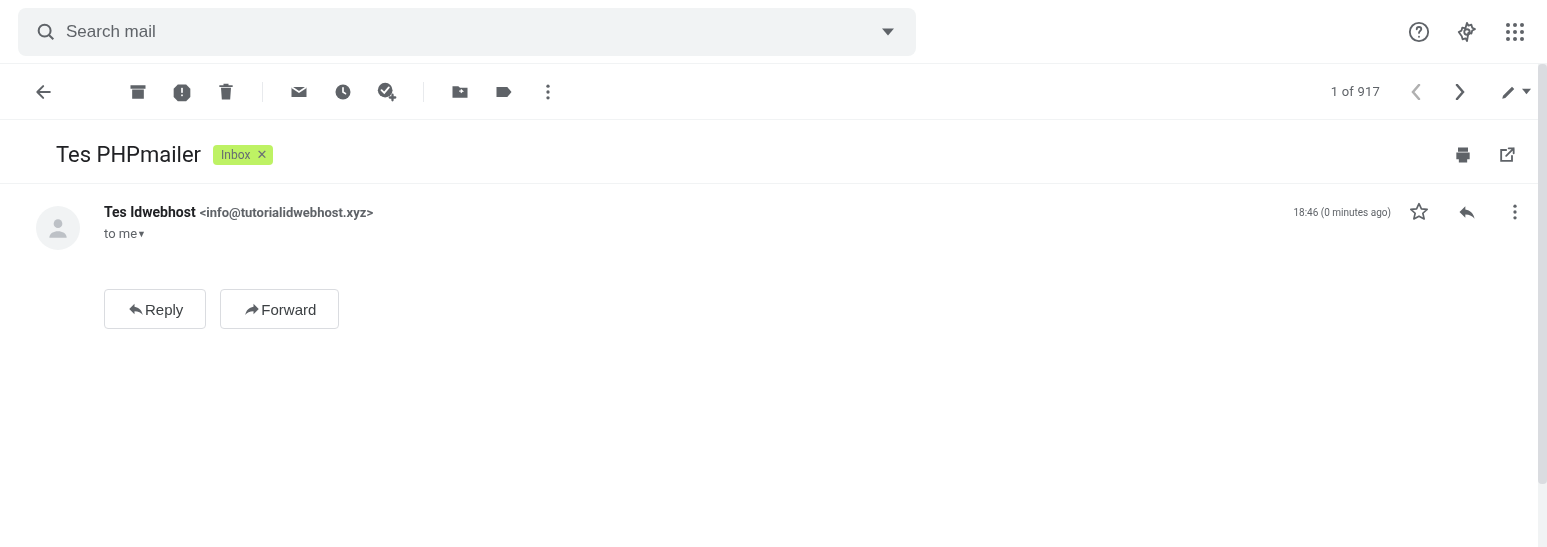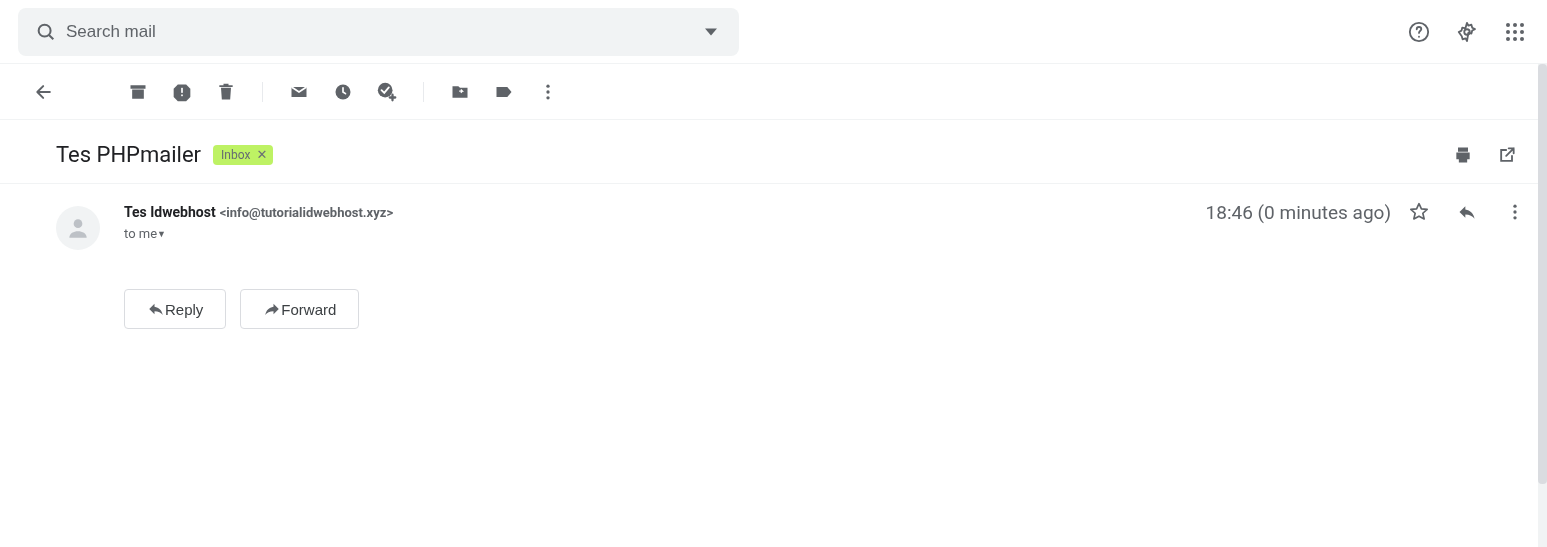--- a/index.html
+++ b/index.html
@@ -15,21 +15,21 @@
   
   .header {
     display: flex;
     align-items: center;
     height: 64px;
     border-bottom: 1px solid #f1f3f4;
     padding: 0 8px;
   }
   .search-bar {
     margin-left: 10px;
-    width: 721px;
+    width: 898px;
     height: 48px;
     background: #f1f3f4;
     border-radius: 8px;
     display: flex;
     align-items: center;
     padding: 0 8px;
   }
   .search-bar .sicon {
     width: 40px; height: 40px;
     display: flex; align-items: center; justify-content: center;
@@ -132,37 +132,37 @@
     padding: 0 4px 0 8px;
     gap: 4px;
   }
   .chip .x { font-size: 13px; color: #6b7075; cursor: pointer; padding: 0 2px;}
   .subject-spacer { flex: 1; }
   .subject-icons { display: flex; gap: 20px; color: #5f6368; padding-right: 8px;}
 
   
   .msg {
     display: flex;
-    padding: 16px 20px 0 56px;
+    padding: 16px 20px 0 36px;
   }
   .avatar {
     width: 44px; height: 44px;
     border-radius: 50%;
     background: #f1f3f4;
     display: flex; align-items: center; justify-content: center;
     color: #bdc1c6;
     flex-shrink: 0;
     margin-top: 6px;
   }
   .msg-body { flex: 1; padding-left: 24px; }
   .msg-header { display: flex; align-items: center; }
   .sender-name { font-weight: 700; font-size: 14px; color: #202124; }
   .sender-email { font-size: 13px; color: #5f6368; margin-left: 4px; font-weight: bold; }
   .msg-header-spacer { flex: 1; }
-  .msg-time { font-size: 19px; color: #5f6368; margin-right: 16px; }
+  .msg-time { font-size: 10px; color: #5f6368; margin-right: 16px; }
   .msg-header-icons { display: flex; align-items: center; gap: 24px; color: #5f6368; }
   .to-line { display: flex; align-items: center; font-size: 13px; color: #5f6368; margin-top: 2px; gap: 0;}
   .to-line .tri { font-size: 9px; color: #5f6368; }
   .body-text { font-size: 14px; color: #222; margin-top: 20px; }
 
   
   .actions {
     display: flex;
     gap: 14px;
     margin-top: 48px;
@@ -309,20 +309,41 @@
     </div>
     <div class="ticon">
       <svg width="20" height="20" viewBox="0 0 24 24" fill="currentColor">
           <circle cx="12" cy="5" r="2"></circle>
           <circle cx="12" cy="12" r="2"></circle>
           <circle cx="12" cy="19" r="2"></circle>
         </svg>
     </div>
   </div>
   <div class="toolbar-spacer"></div>
+  <div class="toolbar-right">
+    <span class="counter">1 of 917</span>
+    <div class="nav-arrow">
+      <svg width="10" height="16" viewBox="0 0 10 16" fill="none" stroke="currentColor" stroke-width="2.5">
+          <path d="M8 1L2 8l6 7" stroke-linecap="round"></path>
+        </svg>
+    </div>
+    <div class="nav-arrow" style="color:#5f6368">
+      <svg width="10" height="16" viewBox="0 0 10 16" fill="none" stroke="currentColor" stroke-width="2.5">
+          <path d="M2 1l6 7-6 7" stroke-linecap="round"></path>
+        </svg>
+    </div>
+    <div class="input-tools">
+      <svg width="18" height="18" viewBox="0 0 24 24" fill="currentColor">
+          <path d="M3 21l4-1 12-12-3-3L4 17zM17 4l3 3"></path>
+        </svg>
+      <svg width="9" height="9" viewBox="0 0 10 6" style="margin-left:4px">
+          <path d="M0 0 L5 6 L10 0 Z" fill="currentColor"></path>
+        </svg>
+    </div>
+  </div>
 </div>
 
 <div class="subject-row">
   <div class="subject">Tes PHPmailer</div>
   <div class="chip">
     <span>Inbox</span>
     <span class="x">✕</span>
   </div>
   <div class="subject-spacer"></div>
   <div class="subject-icons">

